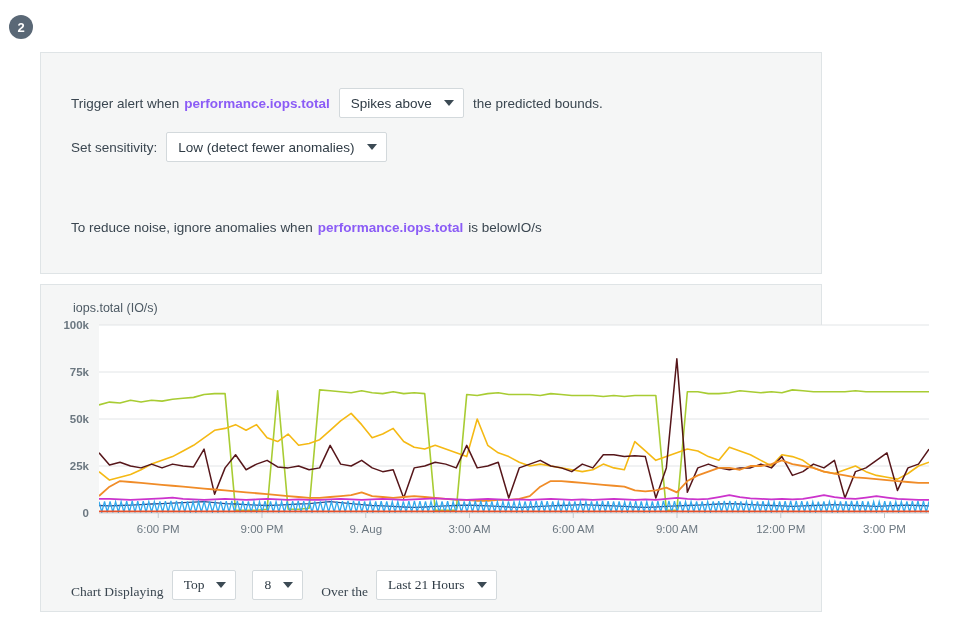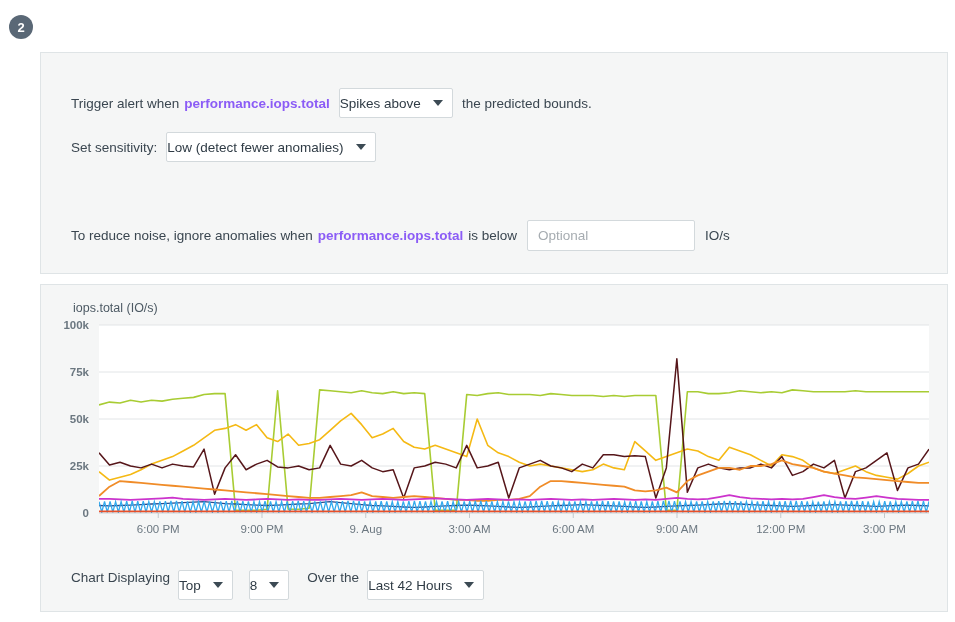--- a/index.html
+++ b/index.html
@@ -37,21 +37,21 @@
     font-size: 16.5px;
     font-weight: 700;
     color: #1f2a33;
     letter-spacing: -0.1px;
   }
 
   
   .panel {
     position: absolute;
     left: 40px;
-    width: 908px;
+    width: 782px;
     background: #f5f6f6;
     border: 1px solid #dfe4e6;
   }
   #conditions-panel { top: 52px; height: 222px; }
   #chart-panel      { top: 284px; height: 328px; }
 
   
   .cond-row {
     position: absolute;
     display: flex;
@@ -72,21 +72,21 @@
   
   .sel {
     display: inline-flex;
     align-items: center;
     justify-content: space-between;
     gap: 12px;
     background: #ffffff;
     border: 1px solid #d3d9dc;
     border-radius: 2px;
     height: 30px;
-    padding: 0 9px 0 0;
+    padding: 0 9px 0 11px;
     font-size: 13.5px;
     color: #2f3b45;
     cursor: pointer;
     margin: 0 9px;
   }
   .sel:first-child { margin-left: 0; }
   .caret {
     width: 0; height: 0;
     border-left: 5px solid transparent;
     border-right: 5px solid transparent;
@@ -123,24 +123,25 @@
     left: 10px; top: 32px;
     width: 880px; height: 230px;
   }
   .chart-svg { display: block; }
 
   
   .chart-footer {
     position: absolute;
     left: 30px; top: 285px;
     display: flex;
-    align-items: flex-start;
+    align-items: flex-end;
     font-size: 13.5px;
     color: #3a4650;
     white-space: nowrap;
+    font-family: Liberation Serif, serif;
   }
   .chart-footer .sel { margin: 0 8px; }
   .lbl-gap { margin-left: 10px; }
 </style>
 </head>
 <body>
 
 <div class="step-header">
   <div class="step-badge">2</div>
 </div>
@@ -166,21 +167,20 @@
     </span>
   </div>
 
 
   <div class="cond-row r4">
     <span class="txt">To reduce noise, ignore anomalies when</span>
     <span class="sp"></span>
     <span class="metric">performance.iops.total</span>
     <span class="sp"></span>
     <span class="txt">is below</span>
-    <input class="txtinput" type="text" placeholder="Optional" value="" style="">
     <span class="txt">IO/s</span>
   </div>
 
 </div>
 
 <div class="panel" id="chart-panel">
 
   <div class="chart-title">iops.total (IO/s)</div>
 
   <div class="chart-wrap">
@@ -236,18 +236,18 @@
     <span class="sel">
       <span>Top</span>
       <span class="caret"></span>
     </span>
     <span class="sel">
       <span>8</span>
       <span class="caret"></span>
     </span>
     <span class="txt lbl-gap">Over the</span>
     <span class="sel">
-      <span>Last 42 Hours</span>
+      <span>Last 21 Hours</span>
       <span class="caret"></span>
     </span>
   </div>
 
 </div>
 
 </body></html>

